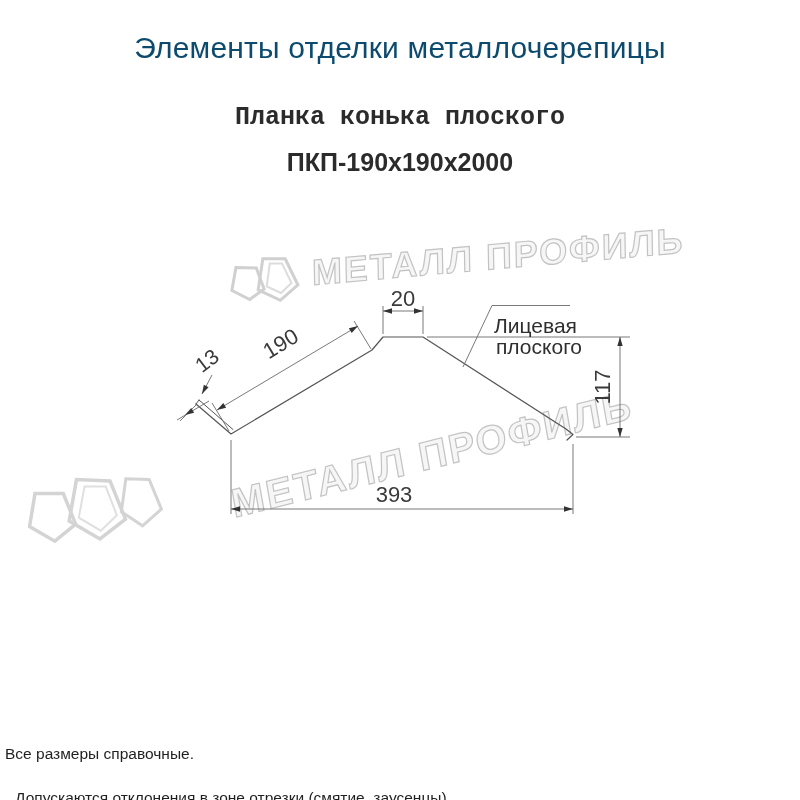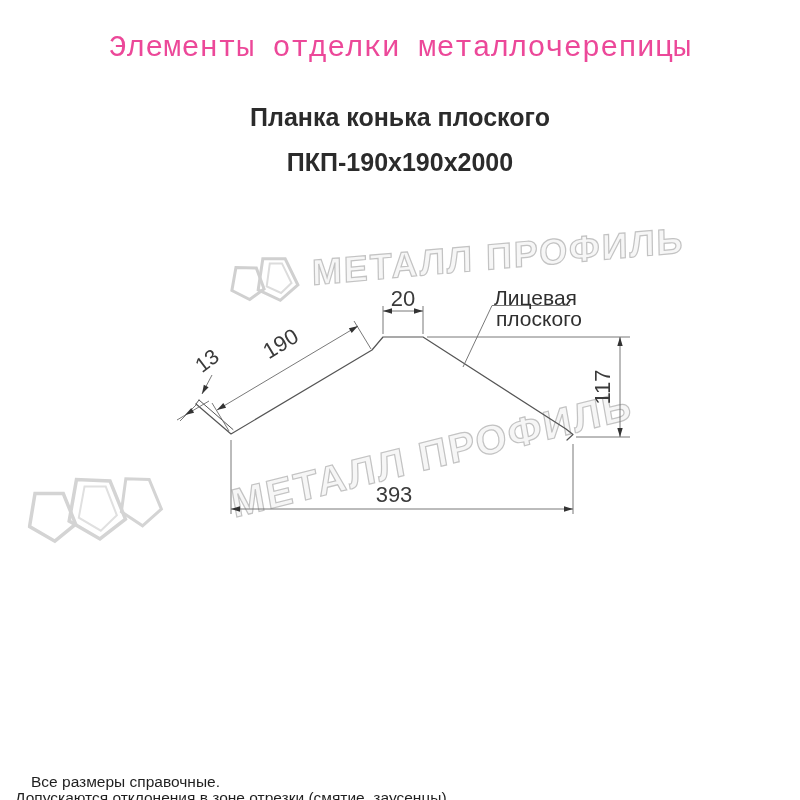--- a/index.html
+++ b/index.html
@@ -2,27 +2,27 @@
 <html><head>
 <meta charset="utf-8">
 <style>
   html,body{margin:0;padding:0;background:#ffffff;}
   .stage{
     position:relative;width:800px;height:800px;background:#ffffff;overflow:hidden;
     font-family:"Liberation Sans","DejaVu Sans",sans-serif;color:#2f2f2f;
   }
   .abs{position:absolute;white-space:nowrap;}
   .ctr{transform:translate(-50%,-50%);}
-  .page-title{font-size:30px;letter-spacing:.2px;color:#ec4899;font-family:Liberation Mono, monospace;}
+  .page-title{font-size:30px;letter-spacing:.2px;color:#0c4a6e;}
   .sub-title{font-size:25px;font-weight:bold;color:#2b2b2b;}
   .dim-label{font-size:22px;color:#3a3a3a;}
   .dim-label.rot31{transform:translate(-50%,-50%) rotate(-31deg);}
   .dim-label.rot37{transform:translate(-50%,-50%) rotate(-37deg);font-size:21px;}
   .dim-label.rot90{transform:translate(-50%,-50%) rotate(-90deg);}
-  .face-label{font-size:21px;color:#2f2f2f;line-height:1;}
+  .face-label{font-size:21px;color:#2f2f2f;line-height:1;margin-top:28px;}
   .footer-note{font-size:15.5px;color:#1f1f1f;}
   svg.draw{position:absolute;left:0;top:0;z-index:2;}
   .txt{z-index:3;}
   .wm{z-index:1;}
   .wm-text{
     font-size:36px;font-weight:bold;letter-spacing:2px;
     color:rgba(190,190,190,0.14);
     -webkit-text-stroke:1.2px rgba(185,185,185,0.85);
     transform-origin:left center;
   }
@@ -95,33 +95,33 @@
       <polygon points="202,394 208.6,387.3 203.8,384.7"></polygon>
       <polygon points="620,337 617.3,346 622.7,346"></polygon>
       <polygon points="620,437 617.3,428 622.7,428"></polygon>
       <polygon points="231,509 240,506.3 240,511.7"></polygon>
       <polygon points="573,509 564,506.3 564,511.7"></polygon>
     </g>
   </svg>
 
   <div class="abs txt page-title" style="left:400px;top:31px;transform:translateX(-50%);">Элементы отделки металлочерепицы</div>
 
-  <div class="abs txt sub-title" style="left:400px;top:103px;transform:translateX(-50%);">Планка конька плоского</div>
+  <div class="abs txt sub-title" style="left:400px;top:103px;transform:translateX(-50%);font-family:Liberation Mono, monospace;">Планка конька плоского</div>
 
   <div class="abs txt sub-title" style="left:400px;top:148px;transform:translateX(-50%);">ПКП-190х190х2000</div>
 
   <div class="abs txt dim-label ctr" style="left:403px;top:299px;">20</div>
 
   <div class="abs txt dim-label rot31" style="left:281px;top:344px;">190</div>
 
   <div class="abs txt dim-label rot37" style="left:207px;top:361px;">13</div>
 
   <div class="abs txt dim-label rot90" style="left:603px;top:387px;">117</div>
 
   <div class="abs txt dim-label ctr" style="left:394px;top:495px;">393</div>
 
   <div class="abs txt face-label" style="left:494px;top:287px;">Лицевая</div>
   <div class="abs txt face-label" style="left:496px;top:308px;">плоского</div>
 
-  <div class="abs txt footer-note" style="left:31px;top:745px;margin-top:28px;">Все размеры справочные.</div>
+  <div class="abs txt footer-note" style="left:5px;top:745px;">Все размеры справочные.</div>
   <div class="abs txt footer-note" style="left:15px;top:789px;">Допускаются отклонения в зоне отрезки (смятие, заусенцы).</div>
 
 </div>
 
 </body></html>

